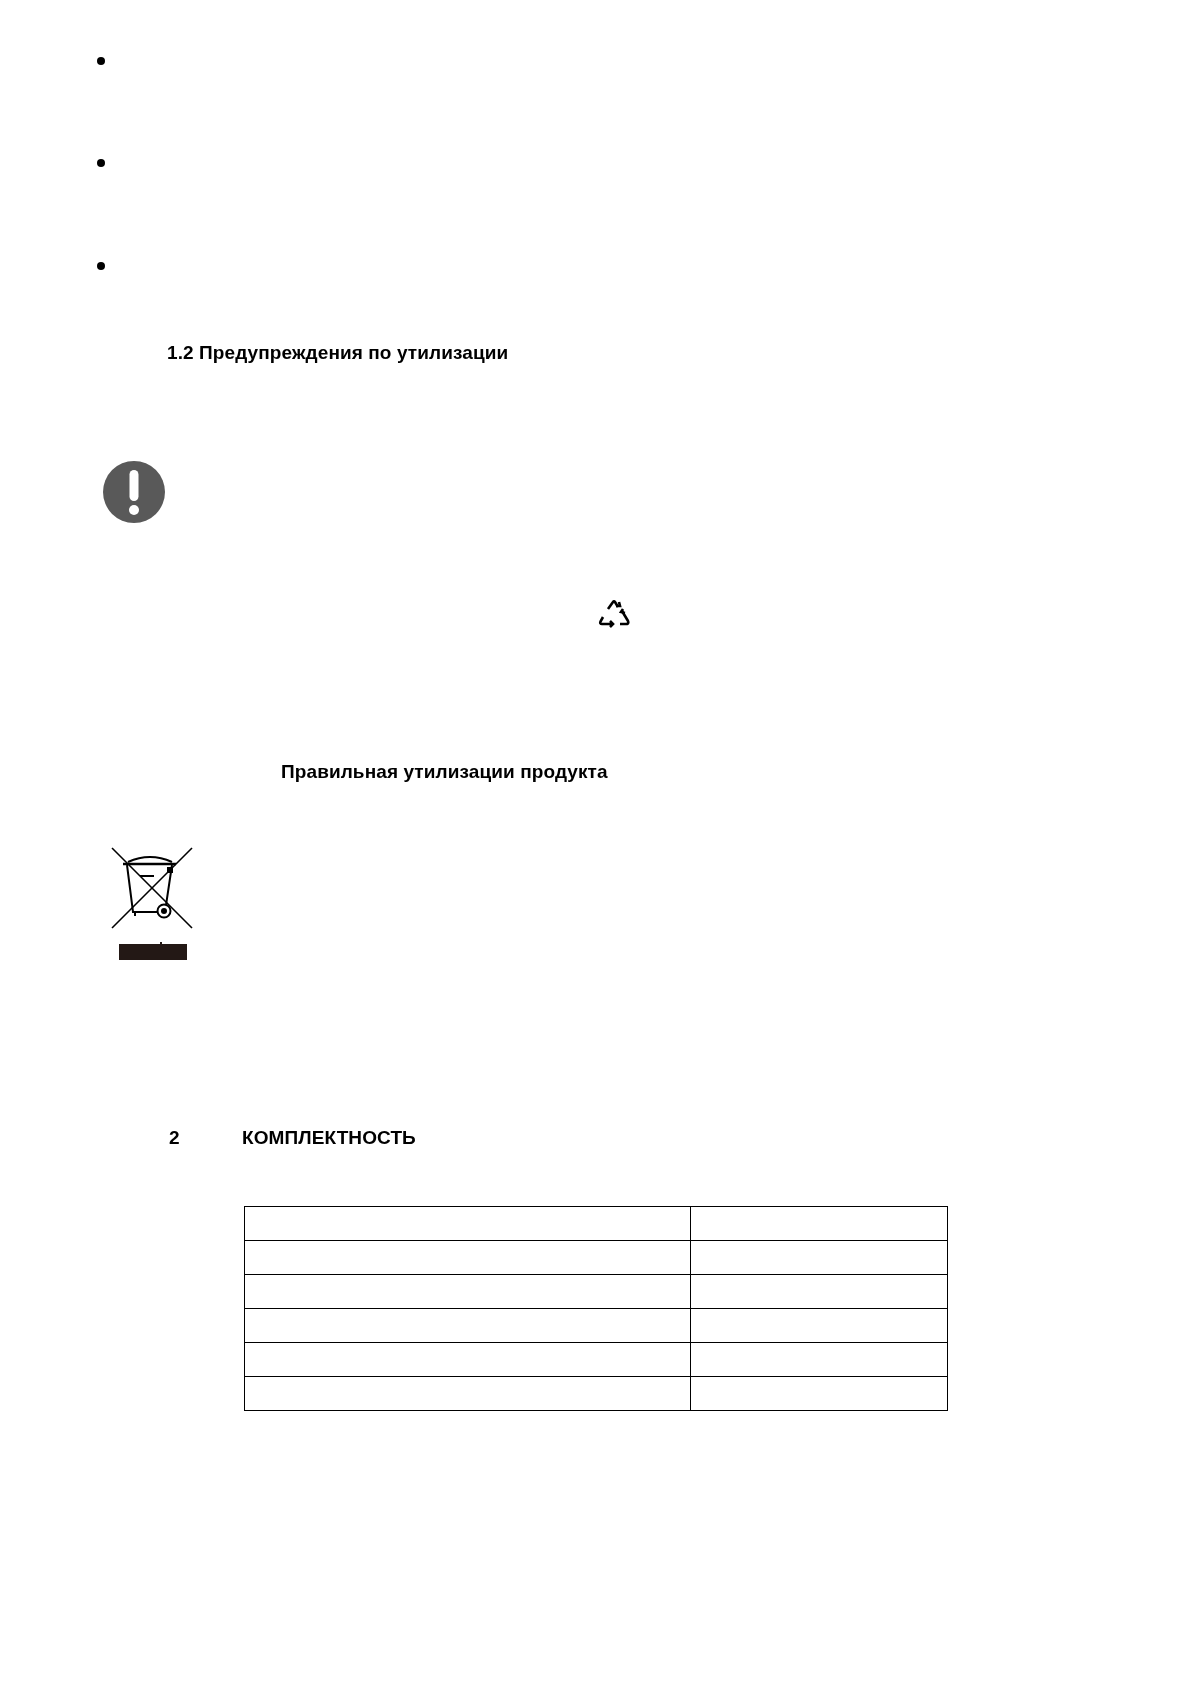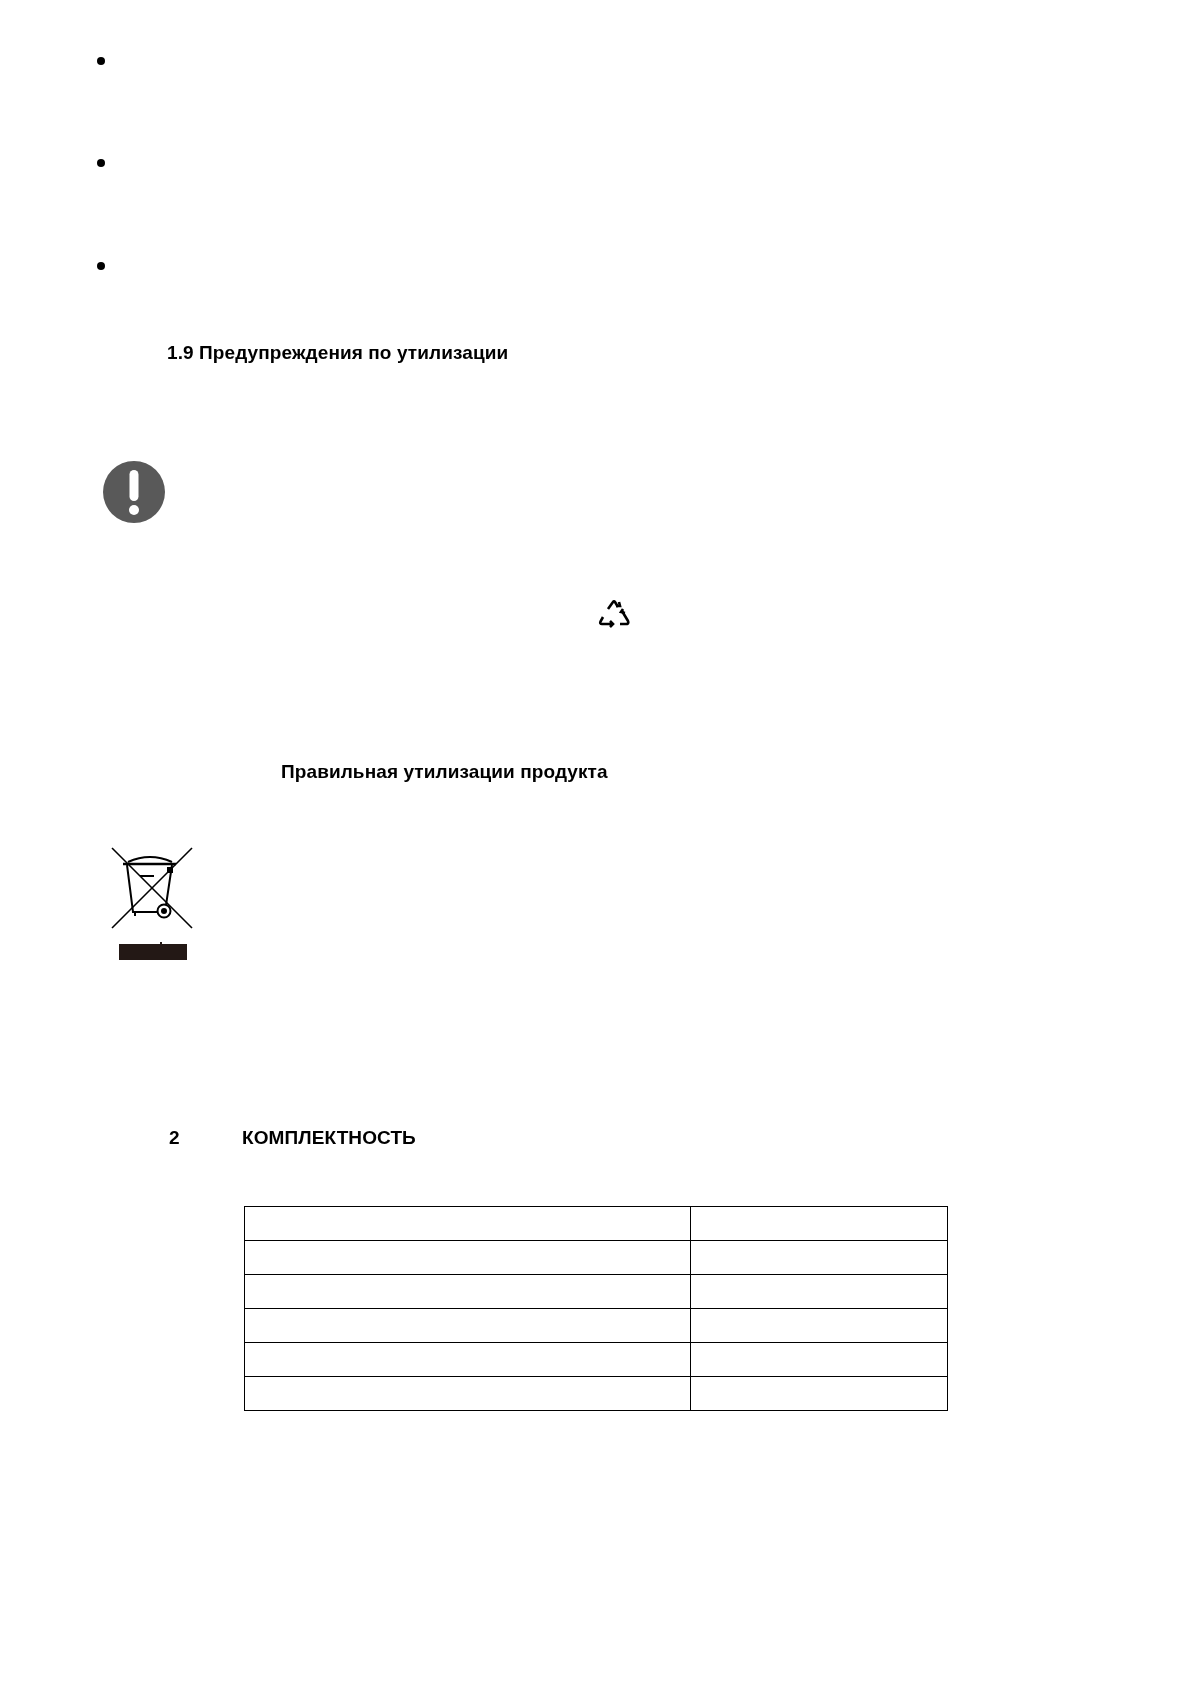--- a/index.html
+++ b/index.html
@@ -71,21 +71,21 @@
   </style>
 </head>
 <body>
 
 <div>
   <div class="bullet" style="left:97px; top:57px;"></div>
   <div class="bullet" style="left:97px; top:159px;"></div>
   <div class="bullet" style="left:97px; top:262px;"></div>
 </div>
 
-<div class="heading" style="left:167px; top:342px;">1.9 Предупреждения по утилизации</div>
+<div class="heading" style="left:167px; top:342px;">1.2 Предупреждения по утилизации</div>
 
 <div class="warning-icon">
   <svg width="64" height="64" viewBox="0 0 64 64">
     <circle cx="32" cy="32" r="31" fill="#595959"></circle>
     <rect x="27.5" y="10" width="9" height="31" rx="4.5" fill="#ffffff"></rect>
     <circle cx="32" cy="50" r="5" fill="#ffffff"></circle>
   </svg>
 </div>
 
 <div class="recycle-icon">

